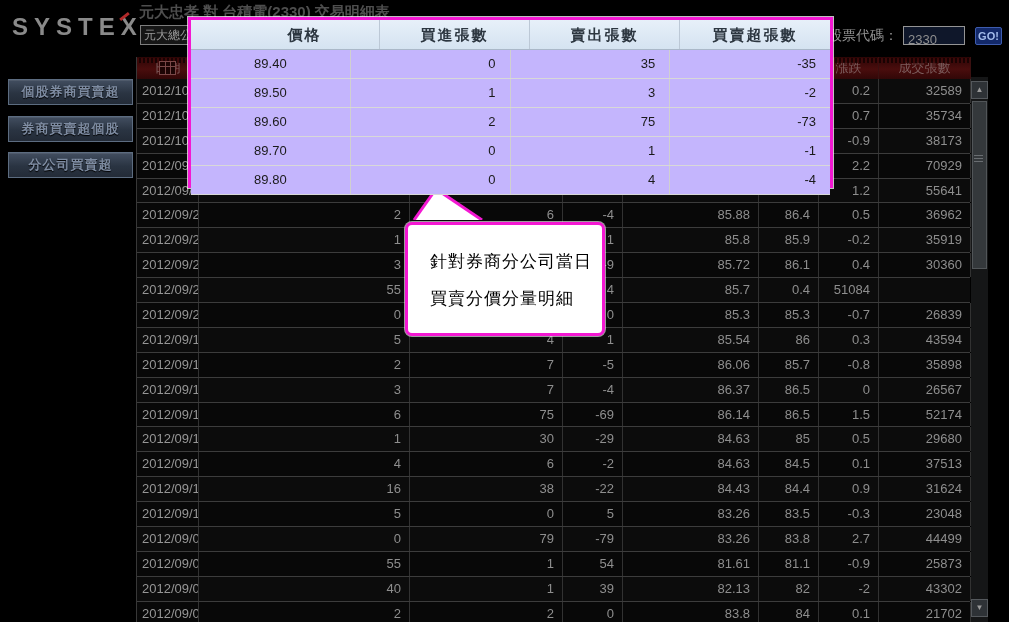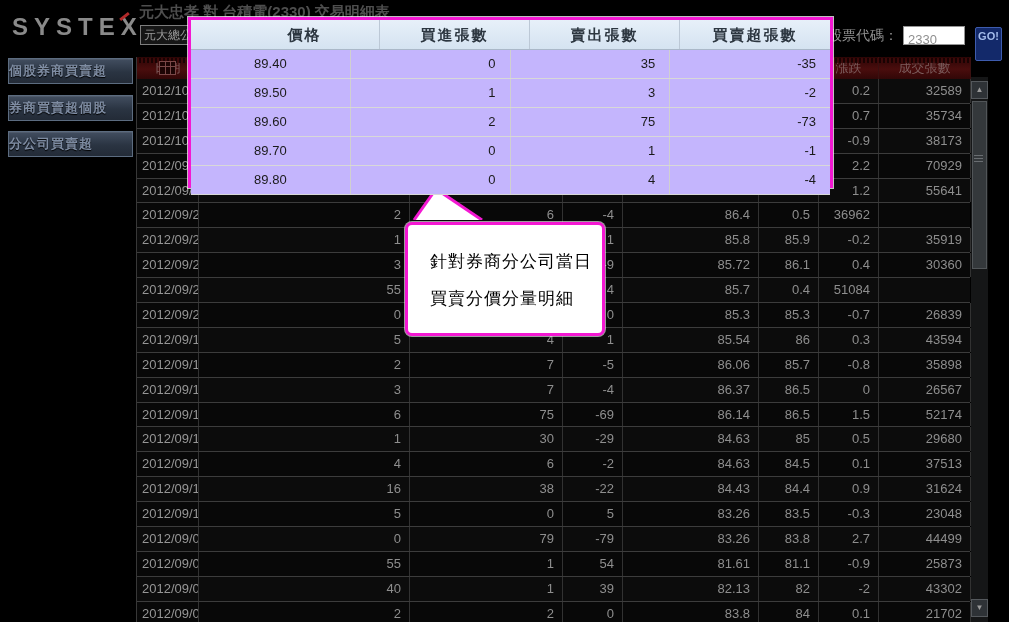--- a/index.html
+++ b/index.html
@@ -13,32 +13,32 @@
   .logo .xmark{position:absolute;right:2px;top:3px;width:11px;height:3px;background:#b22a2a;
         transform:rotate(-38deg);}
 
   
   .title{position:absolute;left:139px;top:3px;color:#4e4e4e;font-size:15px;font-weight:bold;z-index:2;}
   .broker-select{position:absolute;left:140px;top:25px;width:63px;height:20px;background:#161616;
         border:1px solid #7d7d7d;color:#9a9a9a;font-size:12px;line-height:18px;padding-left:3px;
         white-space:nowrap;overflow:hidden;z-index:2;}
   .stockrow{position:absolute;left:828px;top:26px;height:20px;z-index:3;}
   .stock-label{position:absolute;left:0;top:1px;color:#929292;font-size:14px;white-space:nowrap;}
-  .stock-input{position:absolute;left:75px;top:0;width:62px;height:19px;background:#ffffff;
+  .stock-input{position:absolute;left:75px;top:0;width:62px;height:19px;background:#0f172a;
         border:1px solid #949494;color:#8f8f8f;font-size:13px;padding:8px 0 0 4px;
         font-family:"Liberation Sans",sans-serif;}
-  .go-btn{position:absolute;left:147px;top:1px;width:27px;height:34px;background:#13296a;
+  .go-btn{position:absolute;left:147px;top:1px;width:27px;height:18px;background:#13296a;
         border:1px solid #3e5cae;border-radius:2px;color:#a4bcec;font-size:11px;font-weight:bold;
         text-align:center;line-height:16px;}
 
   
   .sbtn{position:absolute;left:8px;width:125px;height:26px;border:1px solid #5c6c80;
         background:linear-gradient(#424e60,#2a3442 55%,#232b37);color:#7e8ca2;font-size:13px;
-        font-weight:bold;text-align:left;line-height:24px;text-shadow:0 1px 1px #000;
-        box-shadow:inset 0 1px 0 rgba(255,255,255,.08);z-index:2;letter-spacing:1px;}
+        font-weight:bold;text-align:center;line-height:24px;text-shadow:0 1px 1px #000;
+        box-shadow:inset 0 1px 0 rgba(255,255,255,.08);z-index:2;letter-spacing:1px;margin-top:21px;}
   .sbtn.b1{top:58px;} .sbtn.b2{top:95px;} .sbtn.b3{top:131px;}
   .sbtn.b4{top:168px;left:36px;width:97px;background:linear-gradient(#bcc4d0,#8d98a7 55%,#7a8696);
         color:#141e2a;border:1px solid #c6ceda;text-shadow:none;}
 
   
   .mtable{position:absolute;left:136px;top:57px;width:834px;height:567px;z-index:1;
         border-left:1px solid #383838;}
   .mhead,.mrow{display:grid;grid-template-columns:62px 211px 153px 60px 136px 60px 60px 92px;}
   .mhead{position:relative;height:22px;
         background:linear-gradient(#2b0505,#4a0d0d 55%,#310707);}
@@ -183,20 +183,21 @@
           <div class="mc c5">87.6</div>
           <div class="mc c6">1.2</div>
           <div class="mc c7">55641</div>
         </div>
 
         <div class="mrow">
           <div class="mc c0">2012/09/26</div>
           <div class="mc c1">2</div>
           <div class="mc c2">6</div>
           <div class="mc c3">-4</div>
+          <div class="mc c4">85.88</div>
           <div class="mc c5">86.4</div>
           <div class="mc c6">0.5</div>
           <div class="mc c7">36962</div>
         </div>
 
         <div class="mrow">
           <div class="mc c0">2012/09/25</div>
           <div class="mc c1">1</div>
           <div class="mc c2">0</div>
           <div class="mc c3">1</div>

